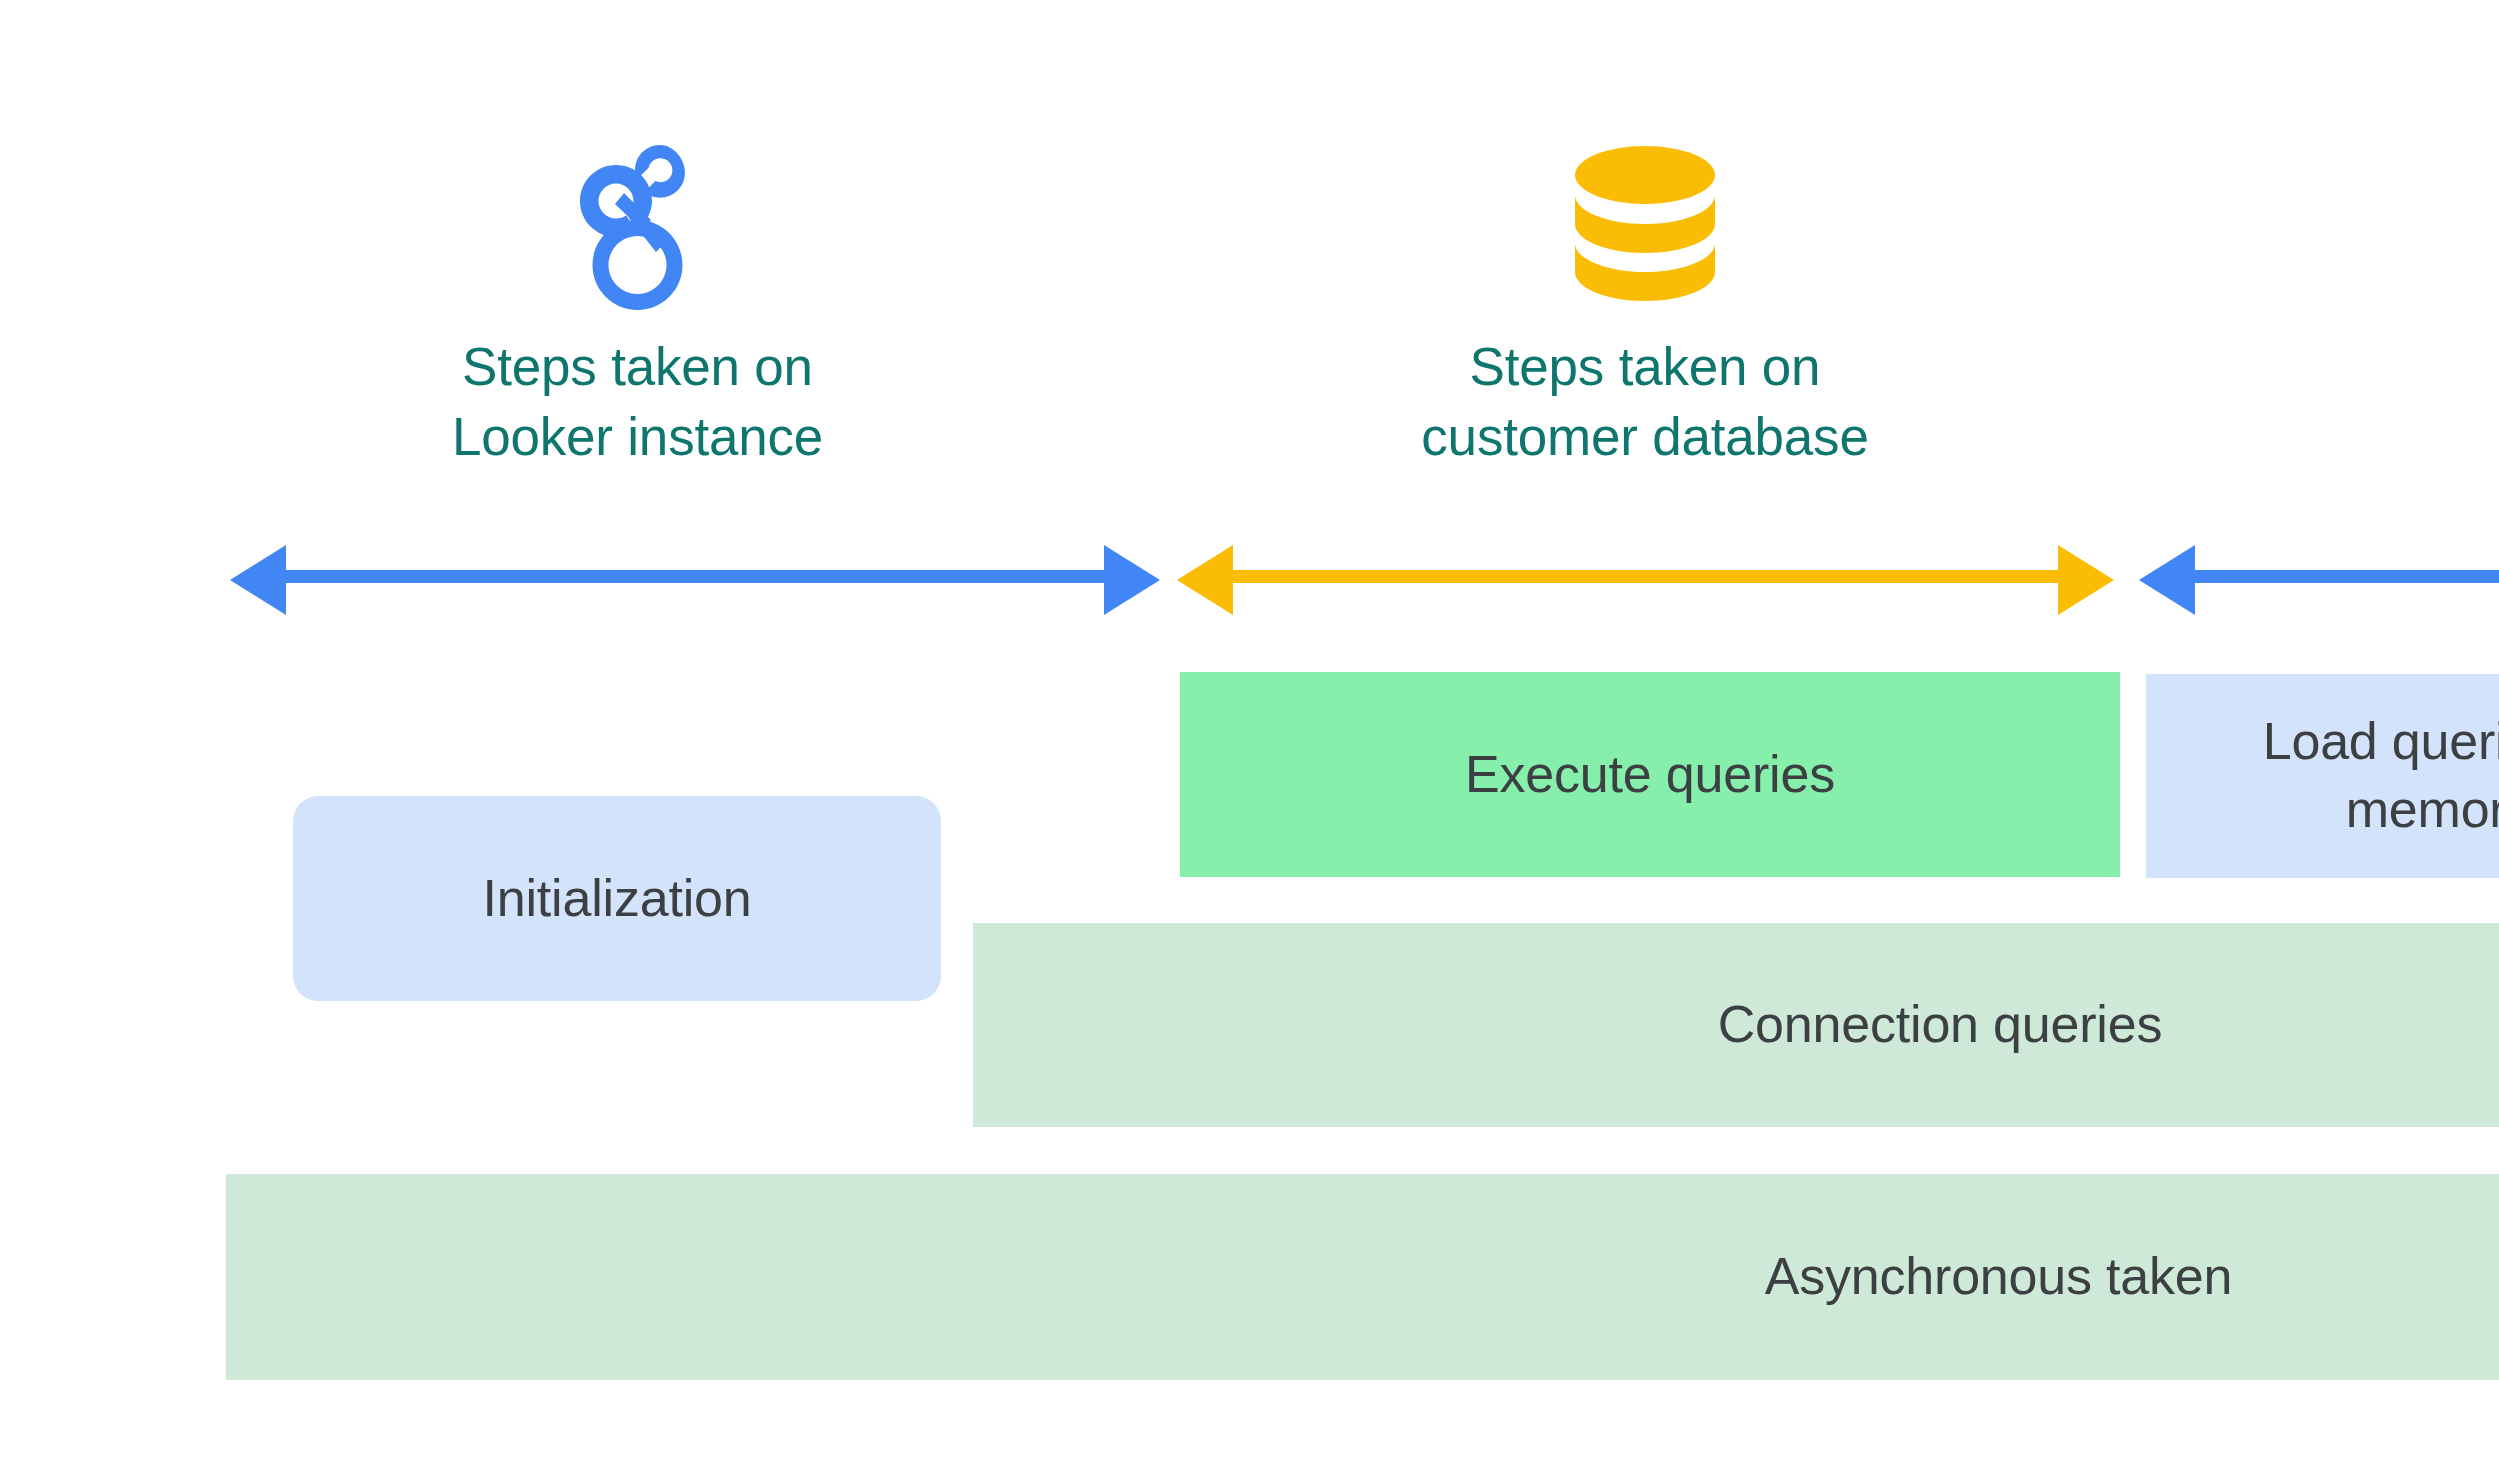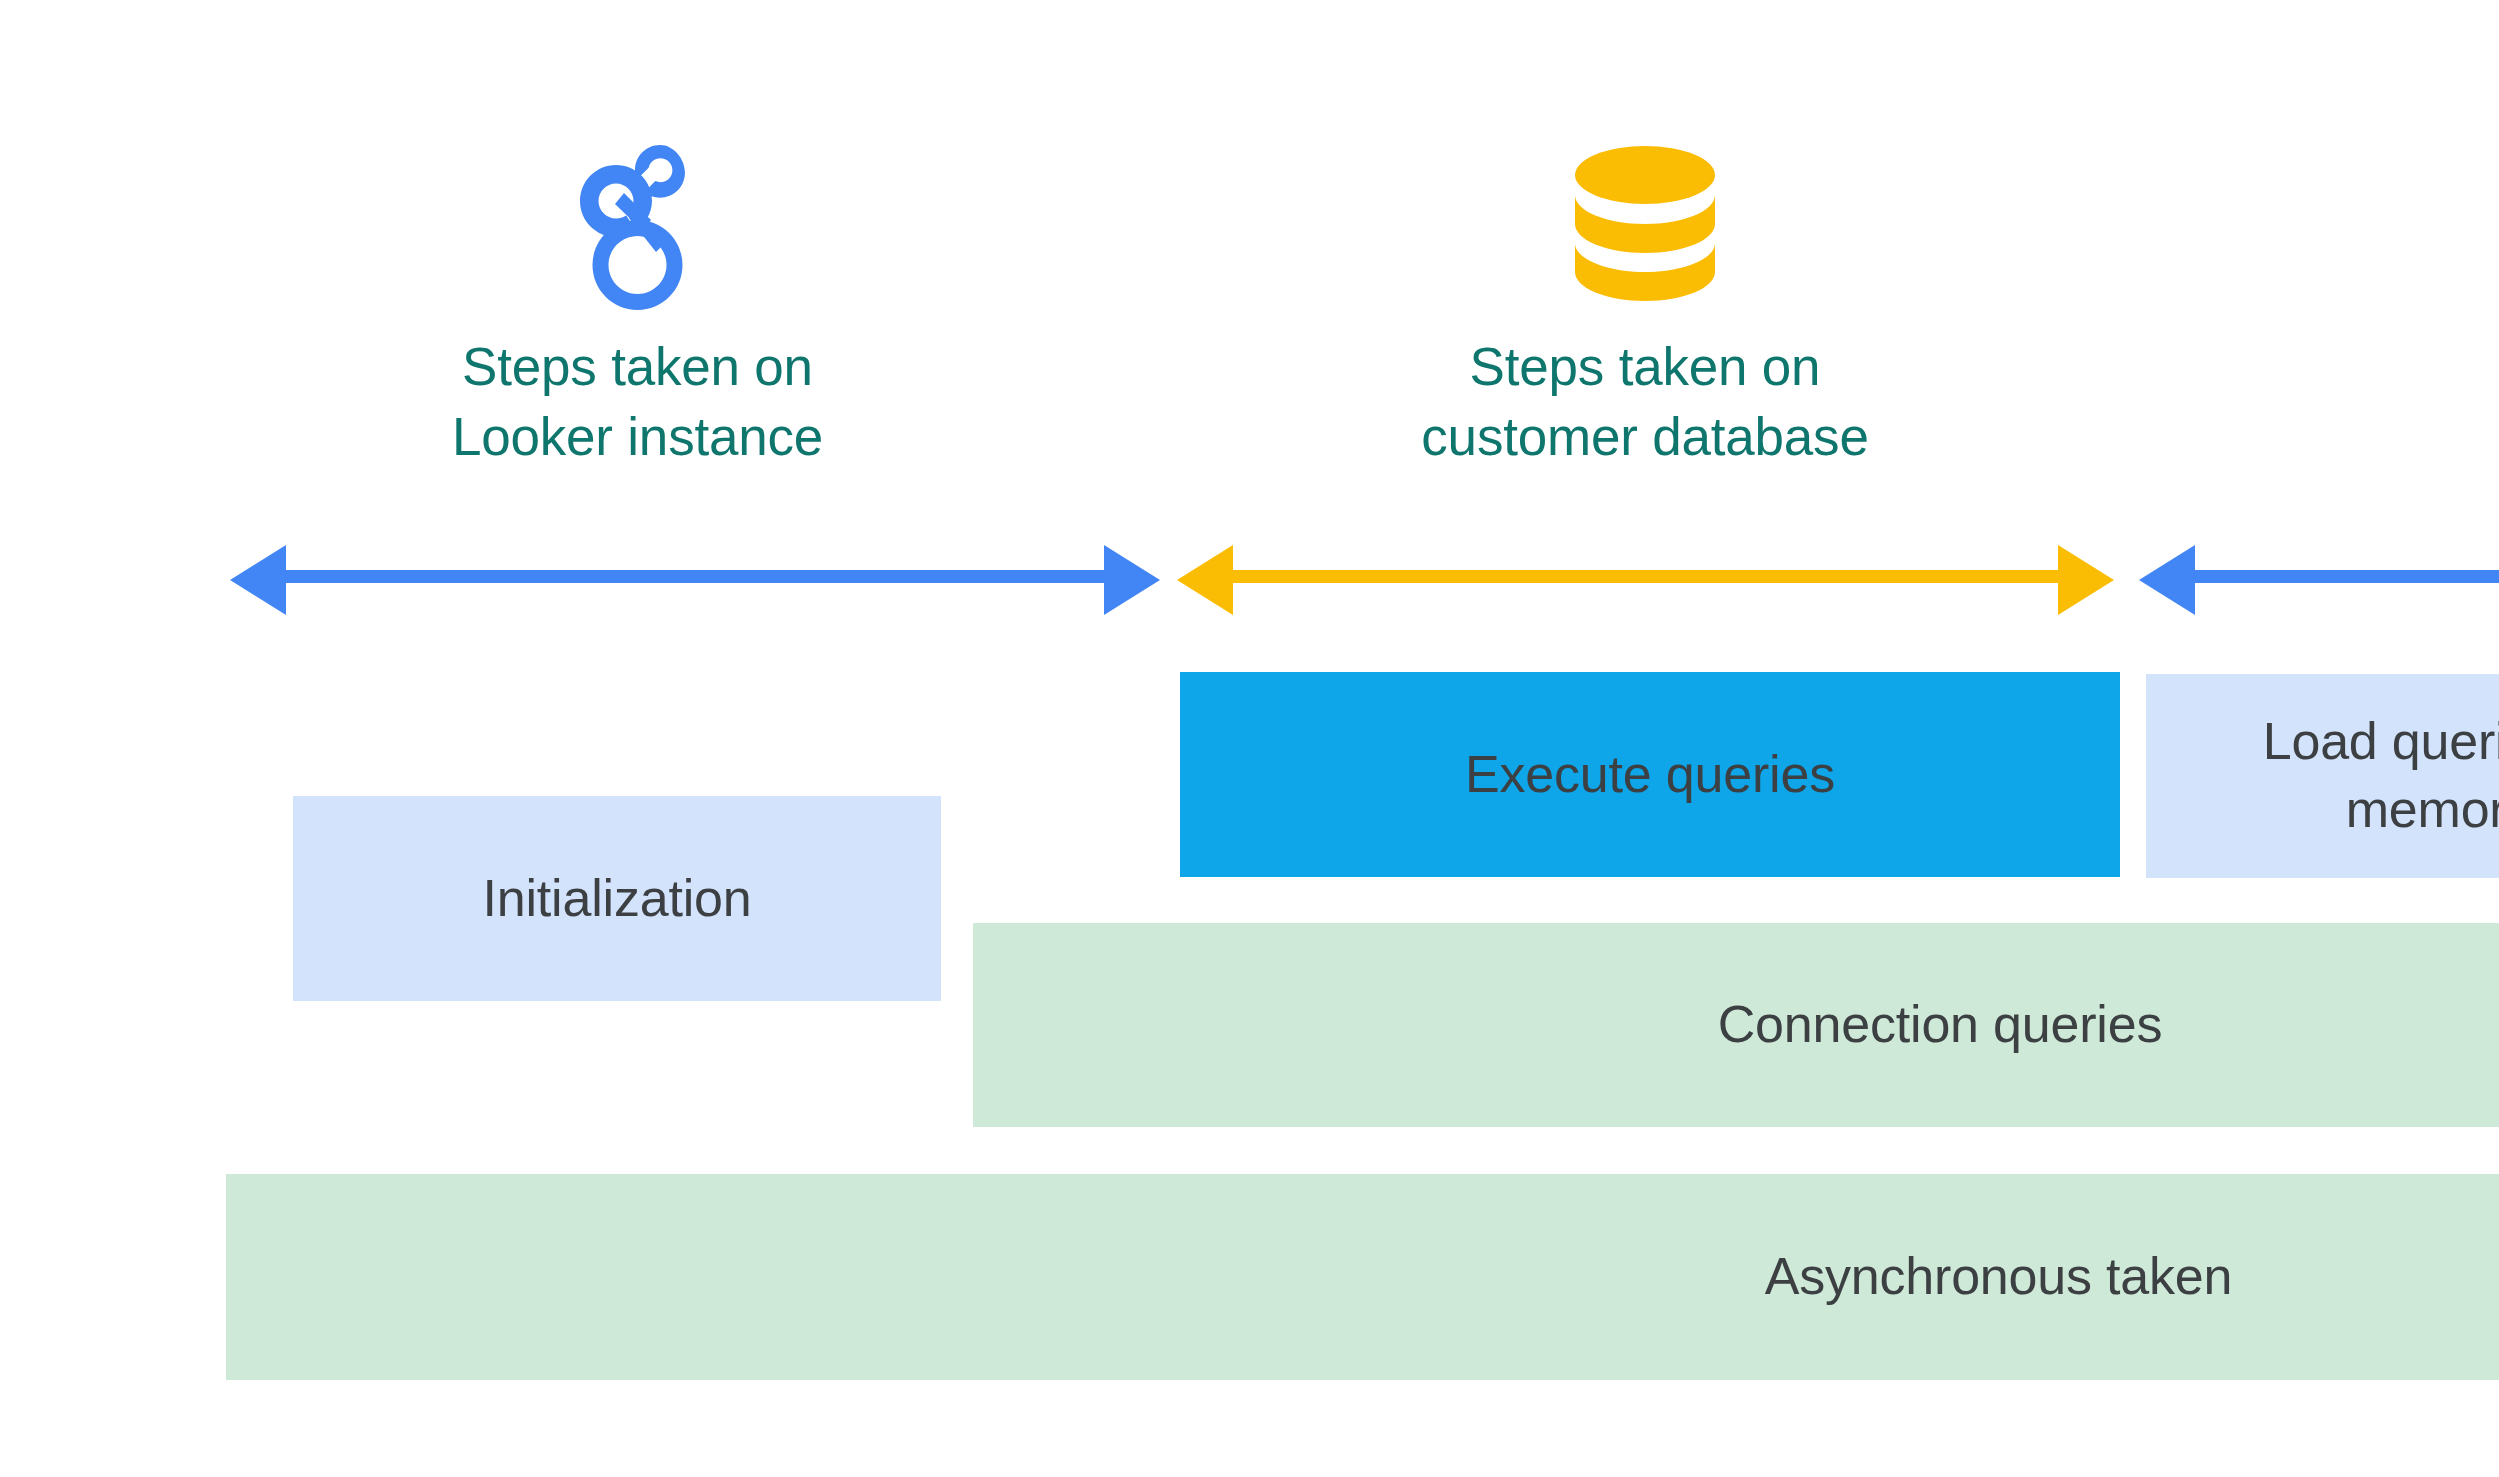--- a/index.html
+++ b/index.html
@@ -59,21 +59,21 @@
     color: #3c4043;
     font-size: 52px;
     line-height: 1.3;
     letter-spacing: -0.2px;
     box-sizing: border-box;
     padding: 0 15px;
     font-weight: 400;
     white-space: pre-line;
   }
   .box-blue  { background: #d4e3fc; }
-  .box-amber { background: #0ea5e9; }
+  .box-amber { background: #86efac; }
   .box-green { background: #cee9d7; }
 </style>
 </head>
 <body>
 
 <div id="canvas">
 
   <div class="legend-group" style="left:395px; top:145px; width:485px;">
     <span class="legend-icon">
       <svg width="115" height="170" viewBox="0 0 230 340" xmlns="http://www.w3.org/2000/svg">
@@ -136,21 +136,21 @@
 
   <div class="proc-box box-amber" style="left:1180px; top:672px; width:940px; height:205px;">
     <span>Execute queries</span>
   </div>
 
   <div class="proc-box box-blue" style="left:2146px; top:674px; width:586px; height:204px;">
     <span>Load queries in
 memory</span>
   </div>
 
-  <div class="proc-box box-blue" style="left:293px; top:796px; width:648px; height:205px;">
+  <div class="proc-box box-blue" style="left:293px; top:796px; width:648px; height:205px;border-radius:25px;">
     <span>Initialization</span>
   </div>
 
   <div class="proc-box box-green" style="left:973px; top:923px; width:1934px; height:204px;">
     <span>Connection queries</span>
   </div>
 
   <div class="proc-box box-green" style="left:226px; top:1174px; width:3545px; height:206px;">
     <span>Asynchronous taken</span>
   </div>

